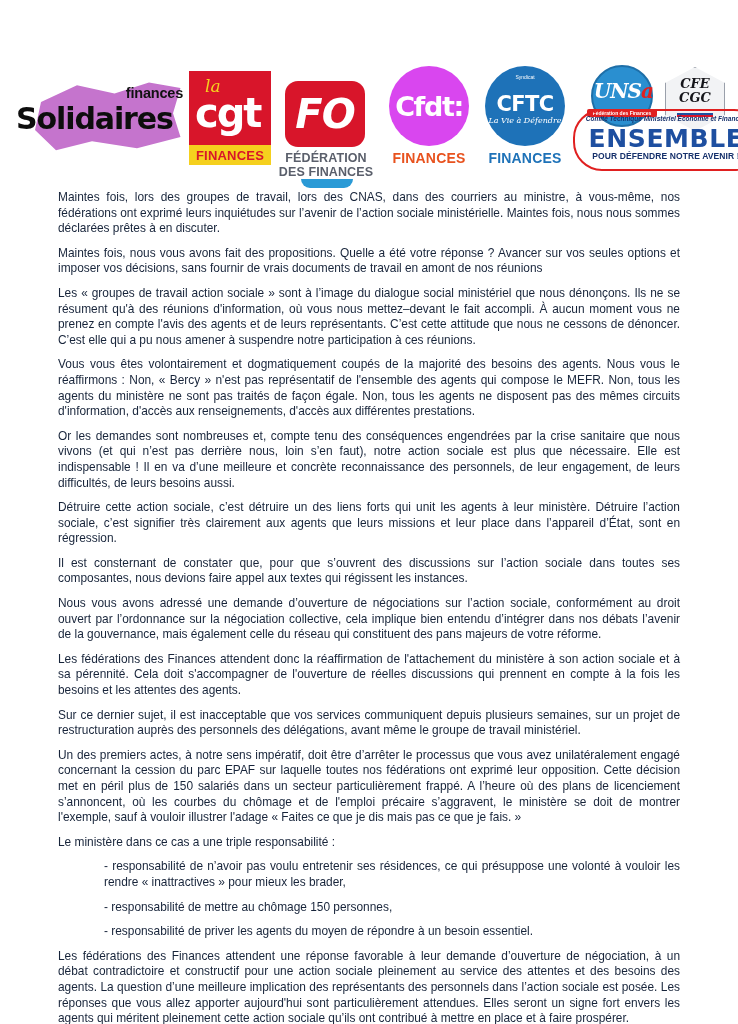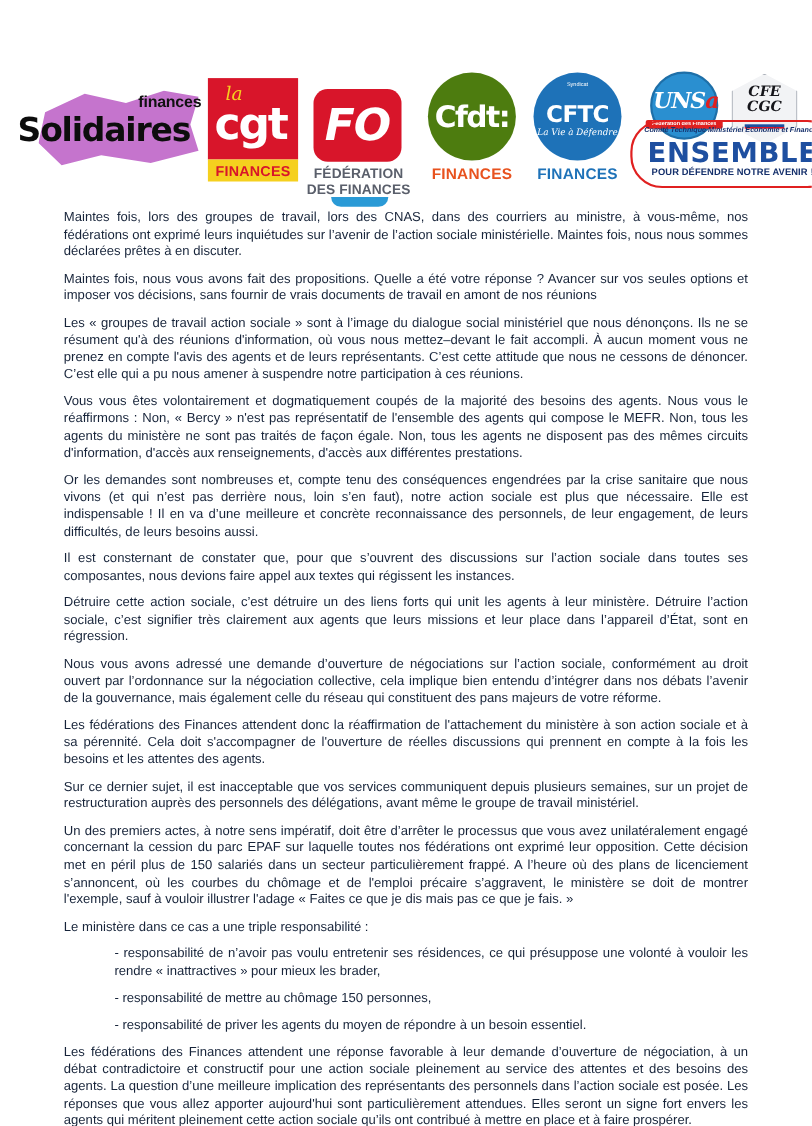--- a/index.html
+++ b/index.html
@@ -73,21 +73,21 @@
   }
   .fo-swoosh{
     position:absolute;left:30px;top:98px;width:52px;height:9px;
     background:#2a9ad6;border-radius:0 0 40px 40px;
   }
 
   
   .cfdt{width:96px;height:104px;}
   .cfdt-circle{
     position:absolute;left:8px;top:0;width:80px;height:80px;border-radius:50%;
-    background:#4d7c0f;display:flex;align-items:center;justify-content:center;
+    background:#d946ef;display:flex;align-items:center;justify-content:center;
   }
   .cfdt-circle span{
     font-weight:bold;font-size:27px;color:#fff;letter-spacing:-1.4px;
     font-family:"DejaVu Sans","Liberation Sans",sans-serif;
   }
   .cfdt-sub{
     position:absolute;left:0;top:84px;width:96px;text-align:center;
     font-weight:bold;font-size:14px;color:#e8521e;letter-spacing:0.2px;
   }
 
@@ -246,22 +246,22 @@
 
   </div>
 
   <div class="doc">
 
     <p class="para">Maintes fois, lors des groupes de travail, lors des CNAS, dans des courriers au ministre, à vous-même, nos fédérations ont exprimé leurs inquiétudes sur l’avenir de l’action sociale ministérielle. Maintes fois,  nous nous sommes déclarées prêtes à en discuter.</p>
     <p class="para">Maintes fois, nous vous avons fait des propositions. Quelle a été votre réponse ?  Avancer sur vos seules options et imposer vos décisions, sans fournir de vrais documents de travail en amont de nos réunions</p>
     <p class="para">Les « groupes de travail action sociale » sont à l’image du dialogue social ministériel que nous dénonçons. Ils ne se résument qu'à des réunions d'information, où vous nous mettez–devant le fait accompli. À aucun moment vous ne prenez en compte l'avis des agents et de leurs représentants. C’est cette attitude que nous ne cessons de dénoncer. C’est elle qui a pu nous amener à suspendre notre participation à ces réunions.</p>
     <p class="para">Vous vous êtes volontairement et dogmatiquement coupés de la majorité des besoins des agents. Nous vous le réaffirmons : Non, « Bercy » n'est pas représentatif de l'ensemble des agents qui compose le MEFR. Non, tous les agents du ministère ne sont pas traités de façon égale. Non, tous les agents ne disposent pas des mêmes circuits d'information, d'accès aux renseignements, d'accès aux différentes prestations.</p>
     <p class="para">Or les demandes sont nombreuses et, compte tenu des conséquences engendrées par la crise sanitaire que nous vivons (et qui n’est pas derrière nous, loin s’en faut), notre action sociale est plus que nécessaire. Elle est indispensable ! Il en va d’une meilleure et concrète reconnaissance des personnels, de leur engagement, de leurs difficultés, de leurs besoins aussi.</p>
+    <p class="para">Détruire cette action sociale, c’est détruire un des liens forts qui unit les agents à leur ministère. Détruire l’action sociale, c’est signifier très clairement aux agents que leurs missions et leur place dans l’appareil d’État, sont en régression.</p>
     <p class="para">Il est consternant de constater que, pour que s’ouvrent des discussions sur l’action sociale dans toutes ses composantes, nous devions faire appel aux textes qui régissent les instances.</p>
-    <p class="para">Détruire cette action sociale, c’est détruire un des liens forts qui unit les agents à leur ministère. Détruire l’action sociale, c’est signifier très clairement aux agents que leurs missions et leur place dans l’appareil d’État, sont en régression.</p>
     <p class="para">Nous vous avons adressé une demande d’ouverture de négociations sur l’action sociale, conformément au droit ouvert par l’ordonnance sur la négociation collective, cela implique bien entendu d’intégrer dans nos débats l’avenir de la gouvernance, mais également celle du réseau qui constituent des pans majeurs de votre réforme.</p>
     <p class="para">Les fédérations des Finances  attendent donc la réaffirmation de l'attachement du ministère à son action sociale et à sa pérennité. Cela doit s'accompagner de l'ouverture de réelles discussions qui prennent en compte à la fois les besoins et les attentes des agents.</p>
     <p class="para">Sur ce dernier sujet, il est inacceptable que vos services communiquent depuis plusieurs semaines, sur un projet de restructuration auprès des personnels des délégations, avant même le groupe de travail ministériel.</p>
     <p class="para">Un des premiers actes, à notre sens impératif, doit être d’arrêter le processus que vous avez unilatéralement engagé concernant la cession du parc EPAF sur laquelle toutes nos fédérations ont exprimé leur opposition. Cette décision met en péril plus de 150 salariés dans un secteur particulièrement frappé. A l’heure où des plans de licenciement s’annoncent, où les courbes du chômage et de l'emploi précaire s’aggravent, le ministère se doit de montrer l'exemple, sauf à vouloir illustrer l'adage «  Faites ce que je dis mais pas ce que je fais. »</p>
     <p class="para last">Le ministère dans ce cas a une triple responsabilité :</p>
 
     <p class="bullet">- responsabilité de n’avoir pas voulu entretenir ses résidences, ce qui présuppose une volonté à vouloir les rendre « inattractives » pour mieux les brader,</p>
     <p class="bullet">- responsabilité de mettre au chômage 150 personnes,</p>
     <p class="bullet">- responsabilité de priver les agents du moyen de répondre à un besoin essentiel.</p>
 

